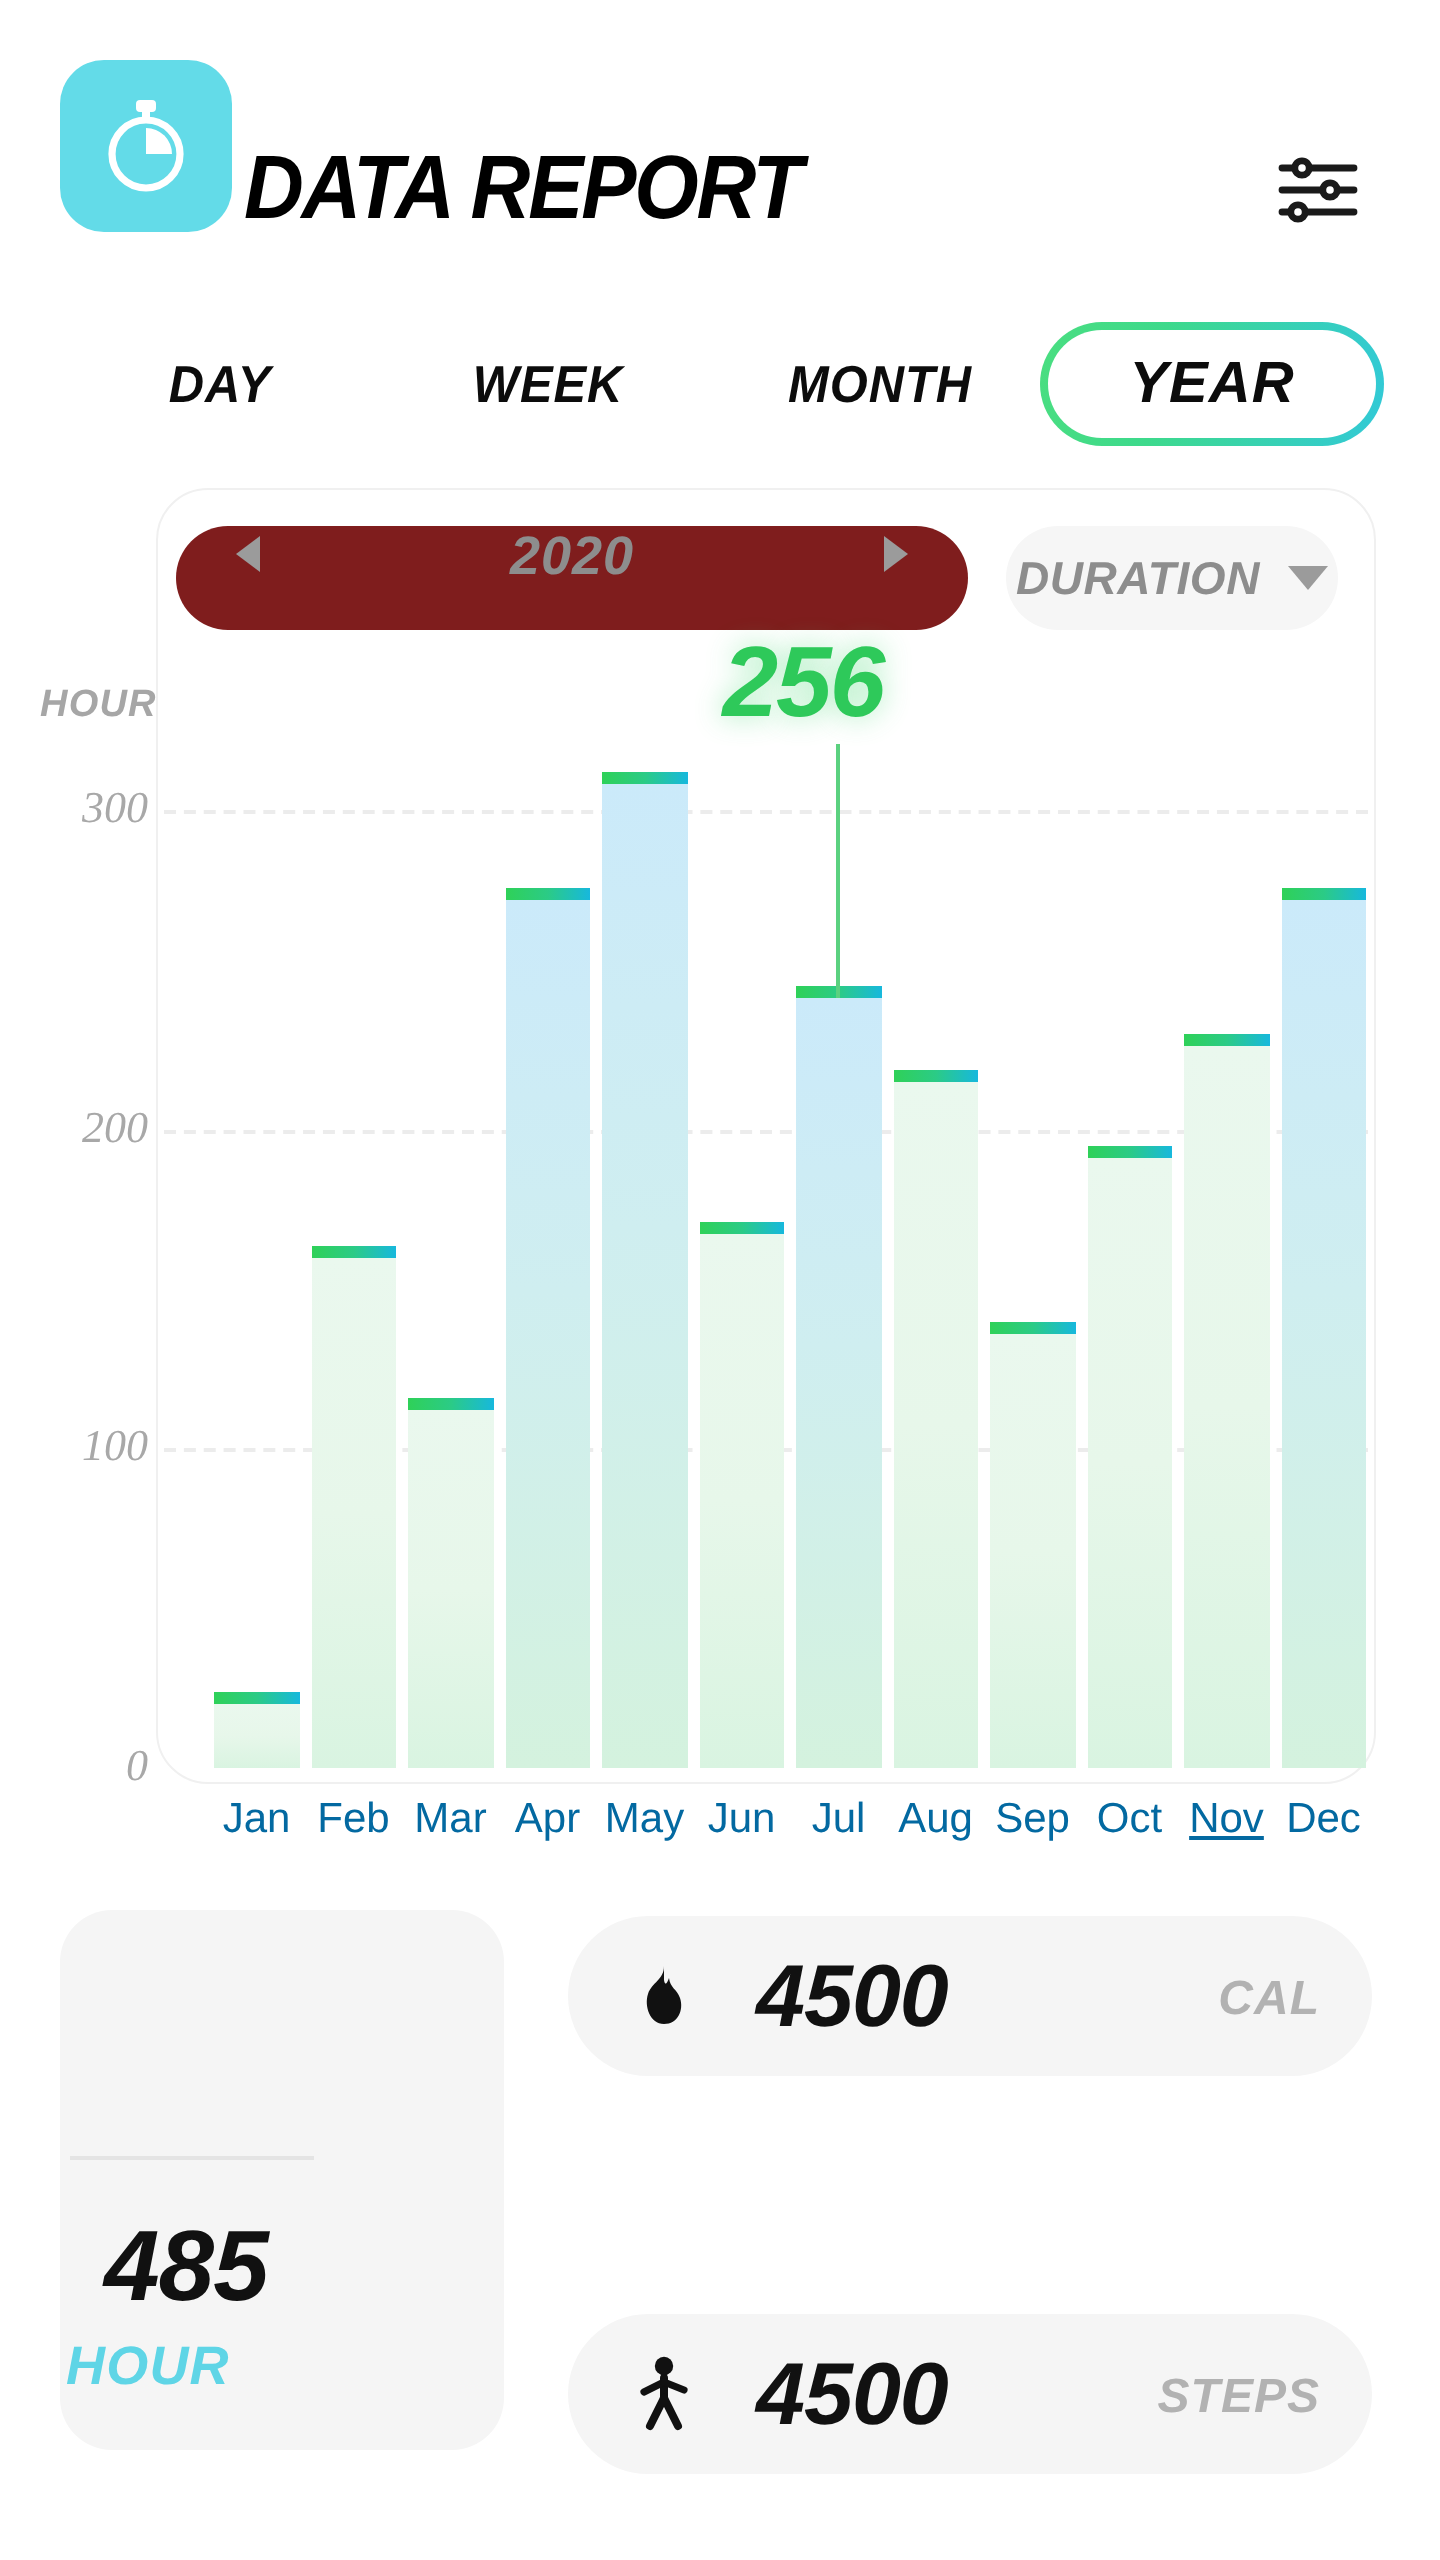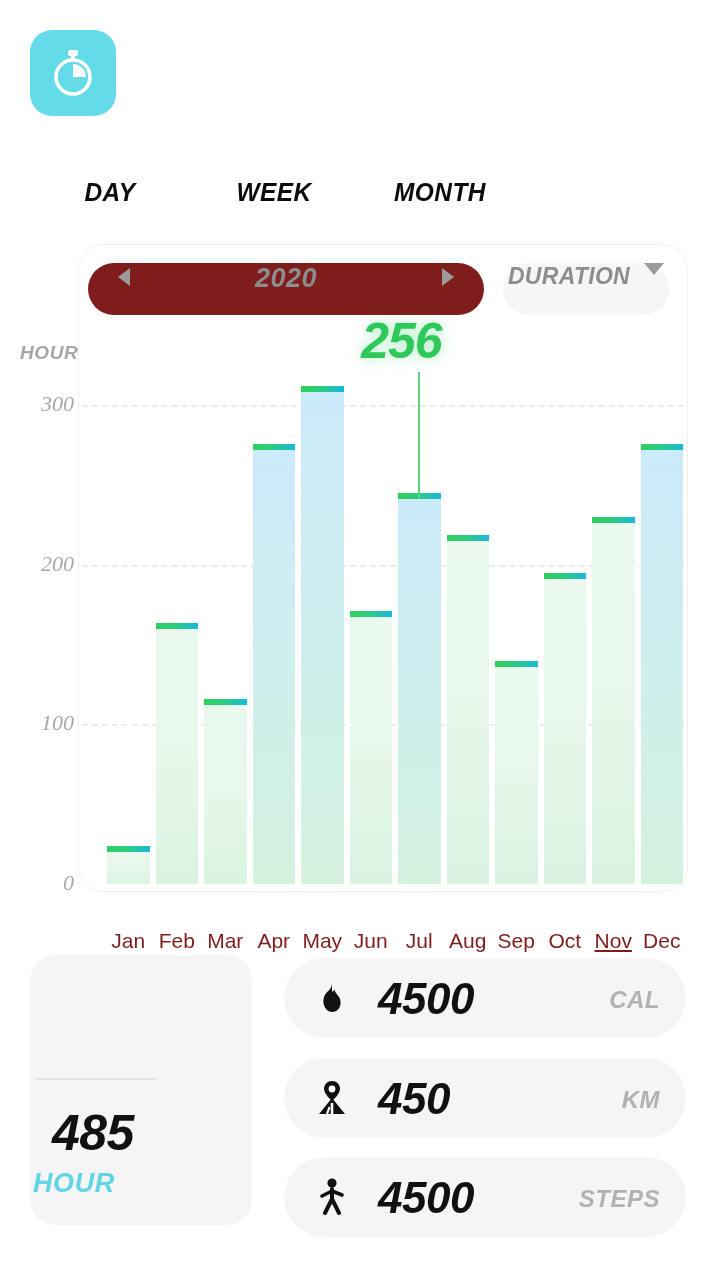--- a/index.html
+++ b/index.html
@@ -166,20 +166,21 @@
 
   .metric-pill {
     position: absolute;
     left: 503px;
     top: 263px;
     width: 166px;
     height: 52px;
     border-radius: 26px;
     background: #f6f6f6;
     display: flex;
+    align-items: center;
     justify-content: center;
     gap: 14px;
     cursor: pointer;
   }
   .metric-label {
     font-family: "Liberation Sans Narrow", "Liberation Sans", sans-serif;
     font-size: 23px;
     font-weight: 700;
     font-style: italic;
     color: #8d8d8d;
@@ -287,22 +288,21 @@
     top: 898px;
     width: 582px;
     height: 34px;
   }
   .xlabel {
     position: absolute;
     top: 0;
     text-align: center;
     font-family: "Liberation Sans", sans-serif;
     font-size: 21px;
-    color: #7f1d1d;
-    margin-top: 31px;
+    color: #0369a1;
   }
 
   
   .summary-card {
     position: absolute;
     left: 30px;
     top: 955px;
     width: 222px;
     height: 270px;
     border-radius: 26px;
@@ -397,25 +397,48 @@
     font-style: italic;
     color: #b2b2b2;
     letter-spacing: 0.5px;
   }
 </style>
 </head>
 <body>
 
 <div class="screen">
 
+  <div class="header">
+    <div class="back-btn">
+      <svg width="40" height="34" viewBox="0 0 40 34">
+        <path d="M4 17 L19 5 M4 17 L19 29 M4 17 L37 17" stroke="#000" stroke-width="4.2" fill="none" stroke-linecap="round" stroke-linejoin="round"></path>
+      </svg>
+    </div>
+    <div class="page-title">DATA REPORT</div>
+    <div class="filter-btn">
+      <svg width="42" height="38" viewBox="0 0 42 38">
+        <g stroke="#1a1a1a" stroke-width="3.4" stroke-linecap="round">
+          <line x1="3" y1="8" x2="39" y2="8"></line>
+          <line x1="3" y1="19" x2="39" y2="19"></line>
+          <line x1="3" y1="30" x2="39" y2="30"></line>
+        </g>
+        <g fill="#fff" stroke="#1a1a1a" stroke-width="3.4">
+          <circle cx="13" cy="8" r="3.6"></circle>
+          <circle cx="27" cy="19" r="3.6"></circle>
+          <circle cx="11" cy="30" r="3.6"></circle>
+        </g>
+      </svg>
+    </div>
+  </div>
 
   <div class="tabs">
     <div class="tab t0">DAY</div>
     <div class="tab t1">WEEK</div>
     <div class="tab t2">MONTH</div>
+    <div class="tab sel">YEAR</div>
   </div>
 
   <div class="chart-card"></div>
 
   <div class="year-pill">
     <div class="year-arrow">
       <span class="tri-left"></span>
     </div>
     <div class="year-label">2020</div>
     <div class="year-arrow">
@@ -529,33 +552,20 @@
   <div class="stat-row r0">
     <div class="stat-icon">
       <svg width="26" height="32" viewBox="0 0 26 32">
         <path d="M13 1 C13 8 7 9 5 15 C3 21 6 30 13 30 C20 30 23 23 21 17 C19.5 12.5 16 12 15.5 7 C14.5 10 13.5 11 13 8 Z" fill="#111"></path>
       </svg>
     </div>
     <div class="stat-value">4500</div>
     <div class="stat-unit">CAL</div>
   </div>
 
-  <div class="stat-row r1">
-    <div class="stat-icon">
-      <svg width="32" height="36" viewBox="0 0 32 36">
-        <path d="M16 1 C11.5 1 8 4.5 8 9 C8 14 16 21 16 21 C16 21 24 14 24 9 C24 4.5 20.5 1 16 1 Z" fill="#111"></path>
-        <circle cx="16" cy="9" r="3.4" fill="#fff"></circle>
-        <path d="M16 18 L3 34 L29 34 Z" fill="#111"></path>
-        <path d="M16 23 L16 34" stroke="#fff" stroke-width="2.6"></path>
-        <path d="M11 34 L13.5 27" stroke="#fff" stroke-width="2.2"></path>
-      </svg>
-    </div>
-    <div class="stat-value">450</div>
-    <div class="stat-unit">KM</div>
-  </div>
 
   <div class="stat-row r2">
     <div class="stat-icon">
       <svg width="28" height="38" viewBox="0 0 28 38">
         <circle cx="14" cy="5" r="4.6" fill="#111"></circle>
         <path d="M14 11 L14 22" stroke="#111" stroke-width="4" stroke-linecap="round"></path>
         <path d="M14 13 L4 18" stroke="#111" stroke-width="3.6" stroke-linecap="round"></path>
         <path d="M14 13 L24 17" stroke="#111" stroke-width="3.6" stroke-linecap="round"></path>
         <path d="M14 21 L7 35" stroke="#111" stroke-width="4" stroke-linecap="round"></path>
         <path d="M14 21 L21 35" stroke="#111" stroke-width="4" stroke-linecap="round"></path>

